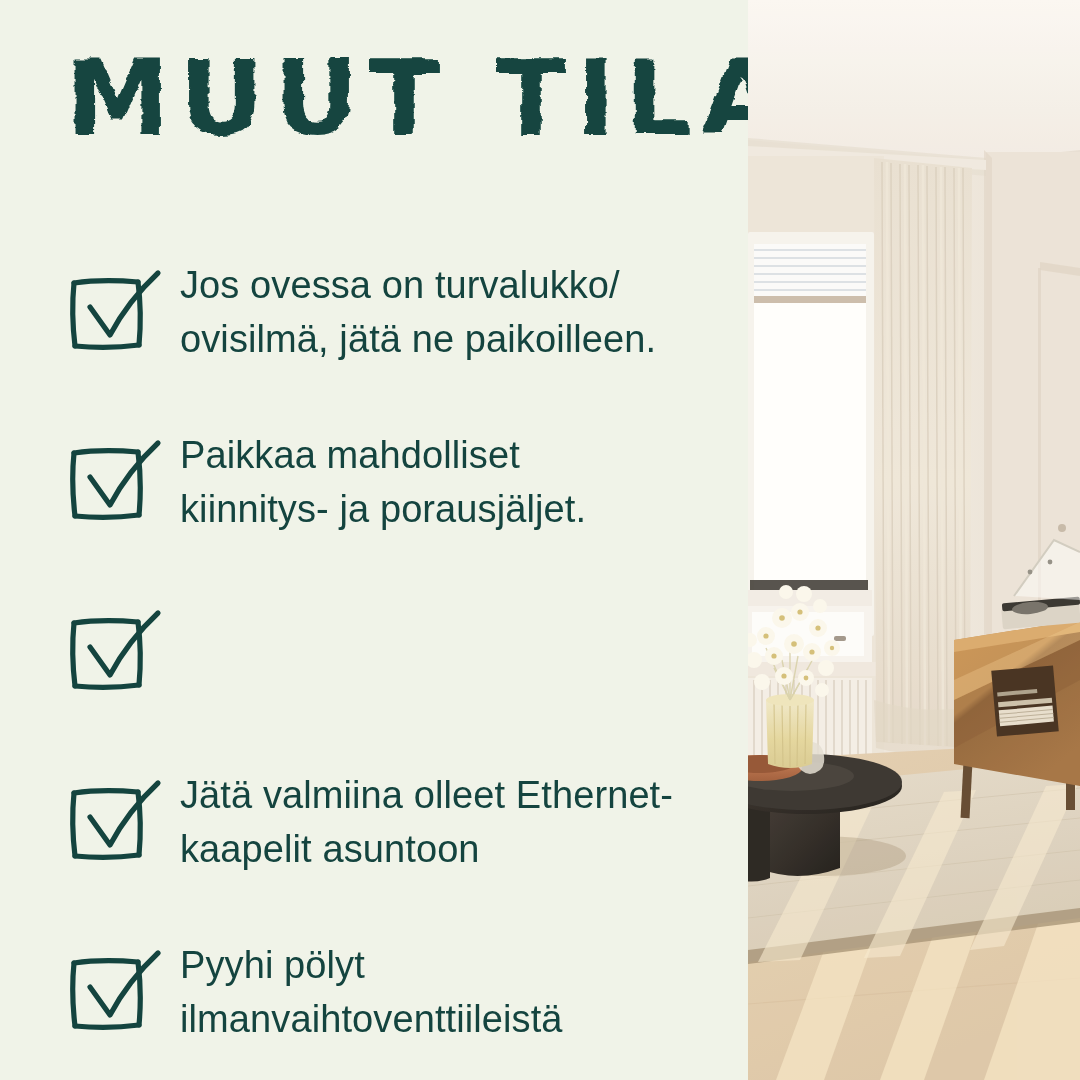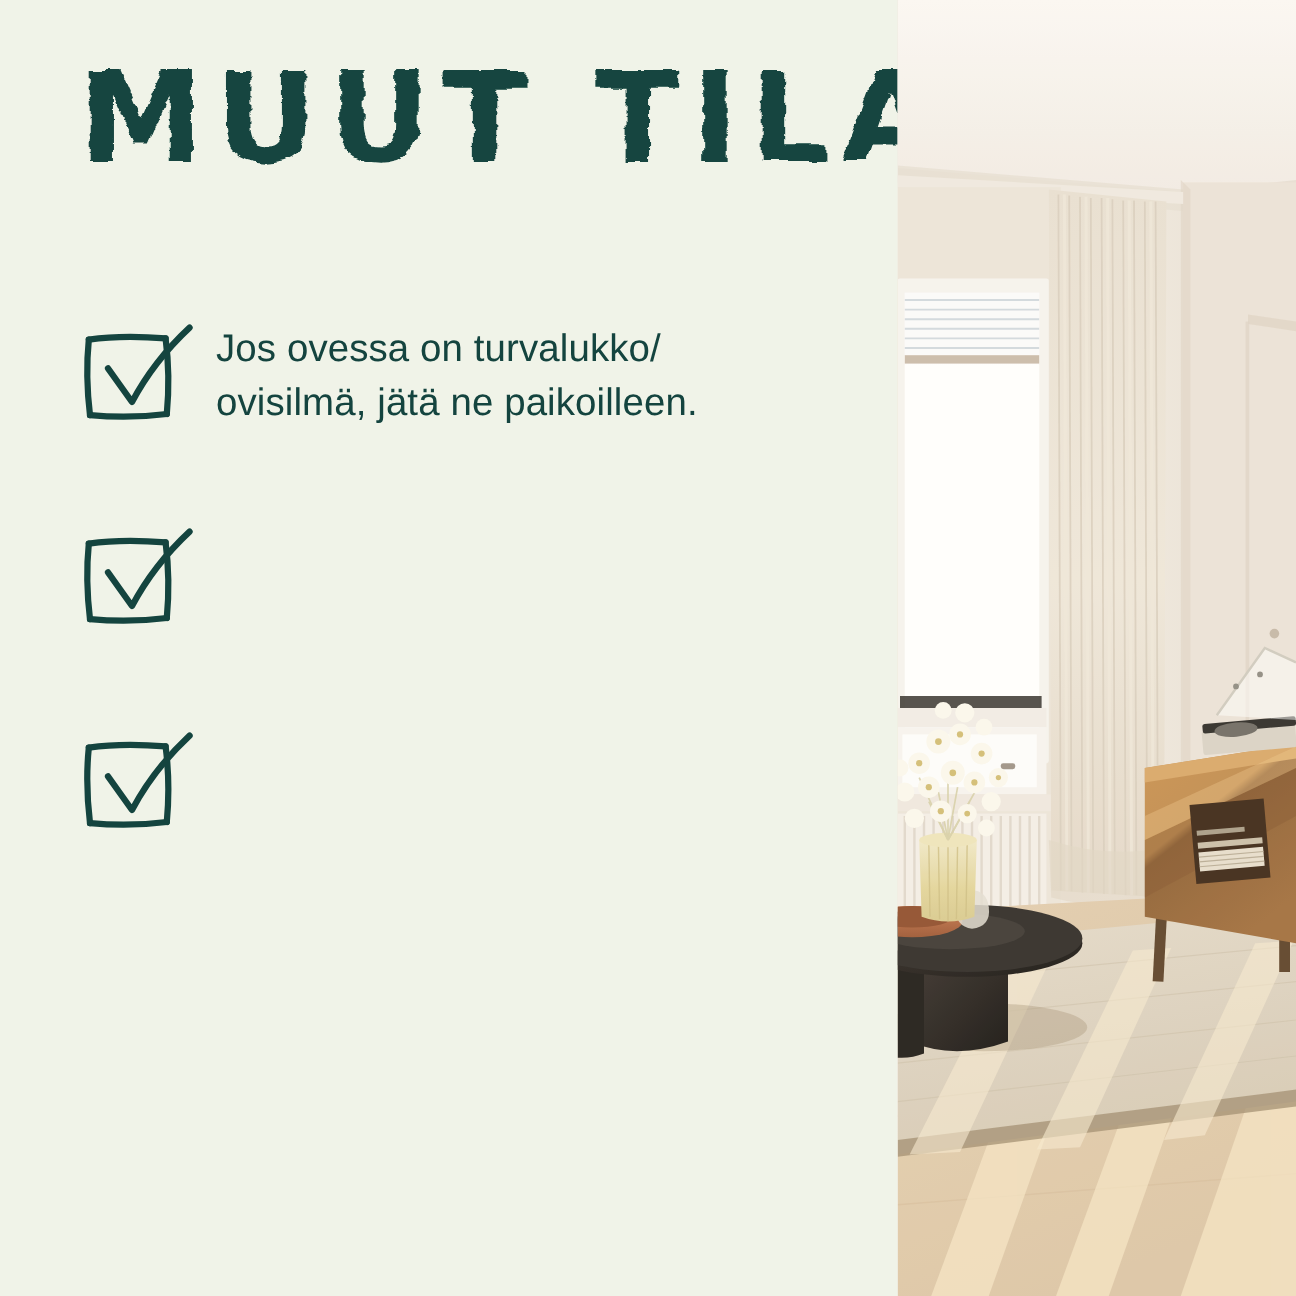--- a/index.html
+++ b/index.html
@@ -70,21 +70,21 @@
     width: 100%;
     height: 100%;
     overflow: visible;
   }
   .check-text {
     position: absolute;
     left: 180px;
     top: 50%;
     transform: translateY(-50%);
     width: 560px;
-    font-size: 32px;
+    font-size: 38px;
     line-height: 1.42;
     color: #14443f;
     letter-spacing: 0.1px;
     white-space: pre-line;
   }
 
   
   #photo-panel {
     position: absolute;
     left: 748px;
@@ -128,48 +128,80 @@
               <path d="M73 78 Q42 82 9 79"></path>
               <path d="M9 79 Q5 46 8 16"></path>
               <path d="M24 40 L44 68 Q62 34 92 6"></path>
             </g>
           </svg>
         </span>
         <div class="check-text">Jos ovessa on turvalukko/
 ovisilmä, jätä ne paikoilleen.</div>
       </div>
 
-
       <div class="check-row">
         <span class="check-box-wrap">
           <svg viewBox="0 0 100 92">
             <g fill="none" stroke="#14443f" stroke-width="5.2" stroke-linecap="round" stroke-linejoin="round">
               <path d="M8 16 Q36 12 72 15"></path>
               <path d="M72 15 Q76 46 73 78"></path>
               <path d="M73 78 Q42 82 9 79"></path>
               <path d="M9 79 Q5 46 8 16"></path>
               <path d="M24 40 L44 68 Q62 34 92 6"></path>
             </g>
           </svg>
         </span>
+        <div class="check-text">Paikkaa mahdolliset
+kiinnitys- ja porausjäljet.</div>
       </div>
-
 
       <div class="check-row">
         <span class="check-box-wrap">
           <svg viewBox="0 0 100 92">
             <g fill="none" stroke="#14443f" stroke-width="5.2" stroke-linecap="round" stroke-linejoin="round">
               <path d="M8 16 Q36 12 72 15"></path>
               <path d="M72 15 Q76 46 73 78"></path>
               <path d="M73 78 Q42 82 9 79"></path>
               <path d="M9 79 Q5 46 8 16"></path>
               <path d="M24 40 L44 68 Q62 34 92 6"></path>
             </g>
           </svg>
         </span>
+      </div>
+
+      <div class="check-row">
+        <span class="check-box-wrap">
+          <svg viewBox="0 0 100 92">
+            <g fill="none" stroke="#14443f" stroke-width="5.2" stroke-linecap="round" stroke-linejoin="round">
+              <path d="M8 16 Q36 12 72 15"></path>
+              <path d="M72 15 Q76 46 73 78"></path>
+              <path d="M73 78 Q42 82 9 79"></path>
+              <path d="M9 79 Q5 46 8 16"></path>
+              <path d="M24 40 L44 68 Q62 34 92 6"></path>
+            </g>
+          </svg>
+        </span>
+        <div class="check-text">Jätä valmiina olleet Ethernet-
+kaapelit asuntoon</div>
+      </div>
+
+      <div class="check-row">
+        <span class="check-box-wrap">
+          <svg viewBox="0 0 100 92">
+            <g fill="none" stroke="#14443f" stroke-width="5.2" stroke-linecap="round" stroke-linejoin="round">
+              <path d="M8 16 Q36 12 72 15"></path>
+              <path d="M72 15 Q76 46 73 78"></path>
+              <path d="M73 78 Q42 82 9 79"></path>
+              <path d="M9 79 Q5 46 8 16"></path>
+              <path d="M24 40 L44 68 Q62 34 92 6"></path>
+            </g>
+          </svg>
+        </span>
+        <div class="check-text">Pyyhi pölyt
+ilmanvaihtoventtiileistä</div>
       </div>
 
     </div>
   </div>
 
   <div id="photo-panel">
     <svg viewBox="0 0 332 1080" preserveAspectRatio="none">
       <defs>
         <linearGradient id="gWall" x1="0" y1="0" x2="1" y2="0">
           <stop offset="0" stop-color="#ece3d9"></stop>

